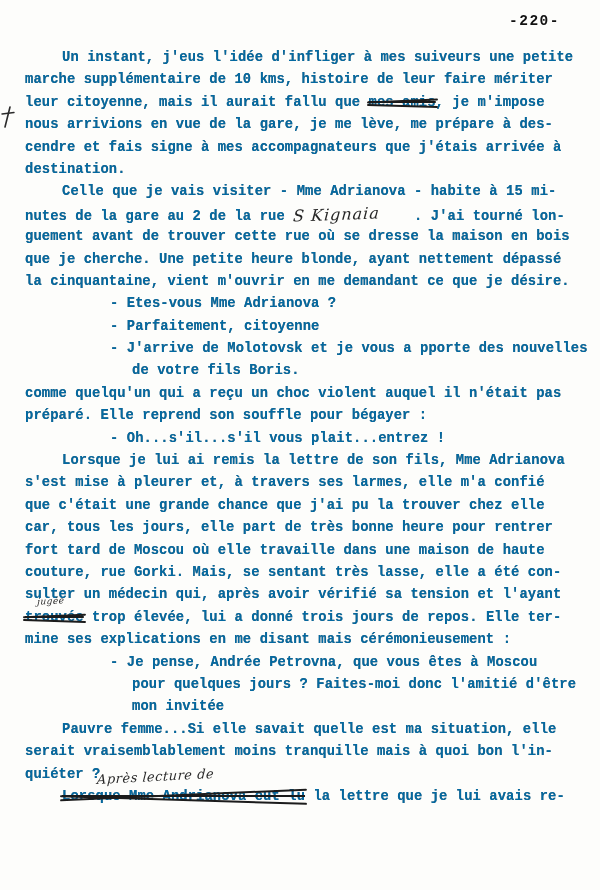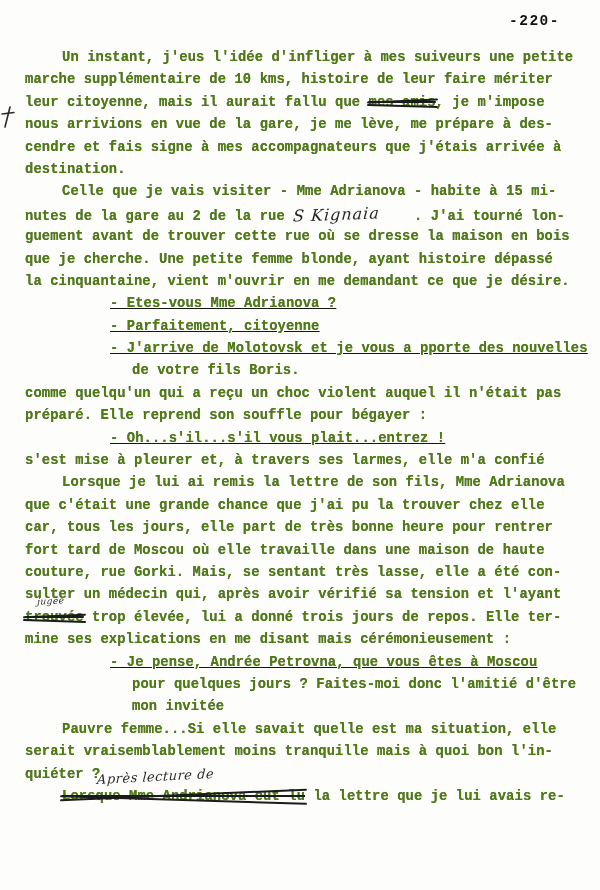--- a/index.html
+++ b/index.html
@@ -26,23 +26,23 @@
   .line{
     position:relative;
     height:22.4px;line-height:22.4px;
     font-size:13.8px;font-weight:bold;
     white-space:pre;
     letter-spacing:0.1px;
     text-shadow:0 0 0.5px rgba(10,10,10,0.55);
   }
   .ind-n{padding-left:0;}
   .ind-p{padding-left:37px;}
-  .ind-d{padding-left:85px;text-decoration:underline;}
+  .ind-d{padding-left:85px;}
   .ind-c{padding-left:107px;}
-  .typed{color:#4d7c0f;}
+  .typed{color:#0369a1;}
   .hand{
     display:inline-block;
     font-family:"DejaVu Serif",serif;
     font-style:italic;font-weight:normal;
     font-size:16px;color:#262626;
     letter-spacing:1px;
     transform:rotate(-2deg) skewX(-6deg);
     text-shadow:none;
   }
   .scratch{
@@ -92,31 +92,31 @@
   <div class="doc-body" id="doc-body">
       <div class="line ind-p"><span class="typed">Un instant, j'eus l'idée d'infliger à mes suiveurs une petite</span></div>
       <div class="line ind-n"><span class="typed">marche supplémentaire de 10 kms, histoire de leur faire mériter</span></div>
       <div class="line ind-n"><span class="typed">leur citoyenne, mais il aurait fallu que </span><span class="scratch"><span class="typed">mes amis</span></span><span class="typed">, je m'impose</span></div>
       <div class="line ind-n"><span class="typed">nous arrivions en vue de la gare, je me lève, me prépare à des-</span></div>
       <div class="line ind-n"><span class="typed">cendre et fais signe à mes accompagnateurs que j'étais arrivée à</span></div>
       <div class="line ind-n"><span class="typed">destination.</span></div>
       <div class="line ind-p"><span class="typed">Celle que je vais visiter - Mme Adrianova - habite à 15 mi-</span></div>
       <div class="line ind-n"><span class="typed">nutes de la gare au 2 de la rue </span><span class="hand" style="margin-right: 34px;">S Kignaia</span><span class="typed">. J'ai tourné lon-</span></div>
       <div class="line ind-n"><span class="typed">guement avant de trouver cette rue où se dresse la maison en bois</span></div>
-      <div class="line ind-n"><span class="typed">que je cherche. Une petite femme blonde, ayant histoire dépassé</span></div>
+      <div class="line ind-n"><span class="typed">que je cherche. Une petite heure blonde, ayant nettement dépassé</span></div>
       <div class="line ind-n"><span class="typed">la cinquantaine, vient m'ouvrir en me demandant ce que je désire.</span></div>
       <div class="line ind-d"><span class="typed">- Etes-vous Mme Adrianova ?</span></div>
       <div class="line ind-d"><span class="typed">- Parfaitement, citoyenne</span></div>
       <div class="line ind-d"><span class="typed">- J'arrive de Molotovsk et je vous a pporte des nouvelles</span></div>
       <div class="line ind-c"><span class="typed">de votre fils Boris.</span></div>
       <div class="line ind-n"><span class="typed">comme quelqu'un qui a reçu un choc violent auquel il n'était pas</span></div>
       <div class="line ind-n"><span class="typed">préparé. Elle reprend son souffle pour bégayer :</span></div>
       <div class="line ind-d"><span class="typed">- Oh...s'il...s'il vous plait...entrez !</span></div>
+      <div class="line ind-p"><span class="typed">Lorsque je lui ai remis la lettre de son fils, Mme Adrianova</span></div>
       <div class="line ind-n"><span class="typed">s'est mise à pleurer et, à travers ses larmes, elle m'a confié</span></div>
-      <div class="line ind-p"><span class="typed">Lorsque je lui ai remis la lettre de son fils, Mme Adrianova</span></div>
       <div class="line ind-n"><span class="typed">que c'était une grande chance que j'ai pu la trouver chez elle</span></div>
       <div class="line ind-n"><span class="typed">car, tous les jours, elle part de très bonne heure pour rentrer</span></div>
       <div class="line ind-n"><span class="typed">fort tard de Moscou où elle travaille dans une maison de haute</span></div>
       <div class="line ind-n"><span class="typed">couture, rue Gorki. Mais, se sentant très lasse, elle a été con-</span></div>
       <div class="line ind-n"><span class="typed">sulter un médecin qui, après avoir vérifié sa tension et l'ayant</span></div>
       <div class="line ind-n"><span class="scratch"><span class="typed">trouvée</span><span class="hand-above" style="left: 12px; top: -10px; font-size: 9px;">jugée</span></span><span class="typed"> trop élevée, lui a donné trois jours de repos. Elle ter-</span></div>
       <div class="line ind-n"><span class="typed">mine ses explications en me disant mais cérémonieusement :</span></div>
       <div class="line ind-d"><span class="typed">- Je pense, Andrée Petrovna, que vous êtes à Moscou</span></div>
       <div class="line ind-c"><span class="typed">pour quelques jours ? Faites-moi donc l'amitié d'être</span></div>
       <div class="line ind-c"><span class="typed">mon invitée</span></div>

